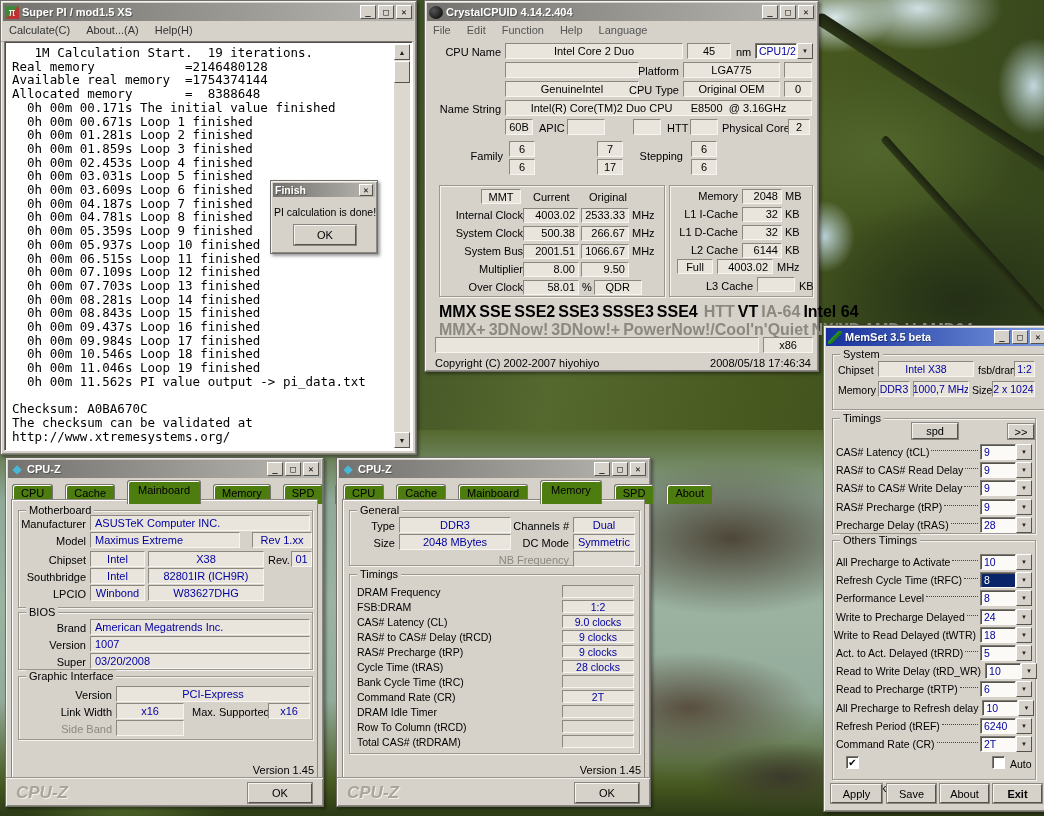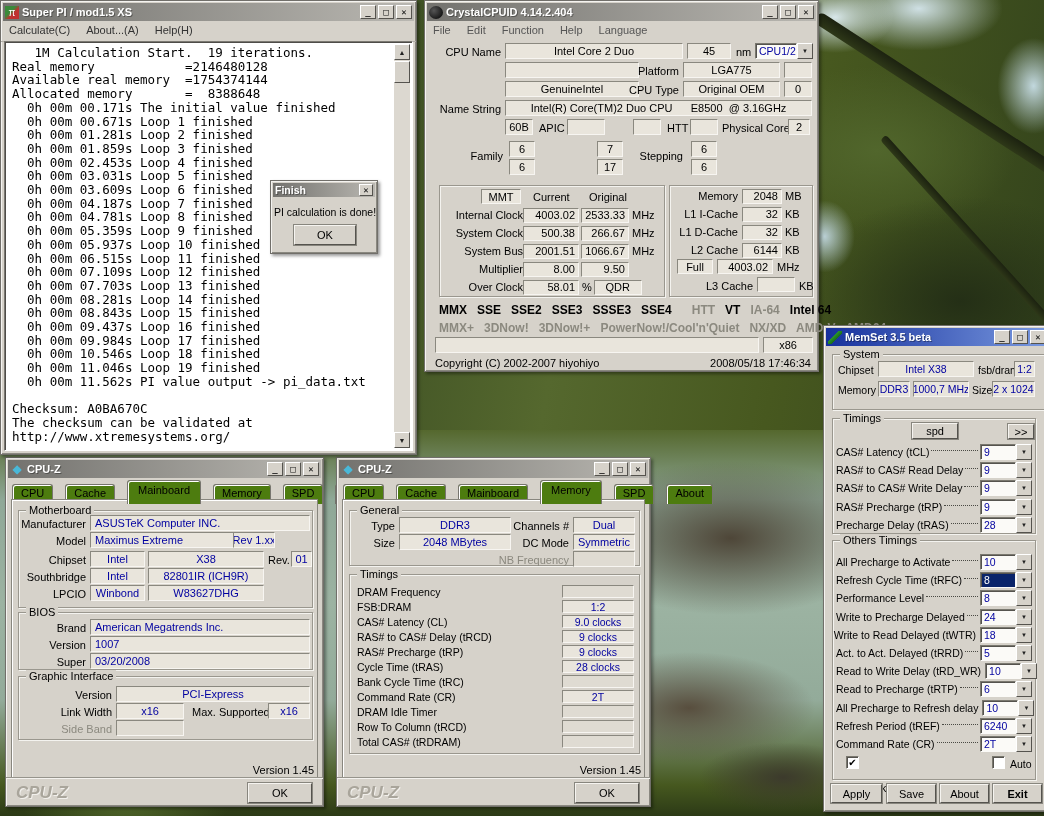--- a/index.html
+++ b/index.html
@@ -76,21 +76,21 @@
   .ccrow{display:flex;align-items:center;height:18px}
   .cclbl{width:78px;text-align:right;font-size:11px;white-space:nowrap}
   .cfld{width:56px;height:15px;justify-content:flex-end;padding-right:3px}
   .cfld.o{width:48px;margin-left:2px}
   .cfld.c{justify-content:center;padding-right:0}
   .ccunit{font-size:11px;margin-left:3px;white-space:nowrap}
   .cmrow{display:flex;align-items:center;height:18px}
   .cmlbl{flex:1;text-align:right;margin-right:4px;font-size:11px;white-space:nowrap}
   .cmv{width:40px;height:15px;justify-content:flex-end;padding-right:3px}
   .cmu{width:24px;margin-left:3px;font-size:11px}
-  .ftrow{position:absolute;display:flex;gap:10px;font-weight:bold;font-size:12px;white-space:nowrap}
+  .ftrow{position:absolute;display:flex;gap:3px;font-weight:bold;font-size:16px;white-space:nowrap}
   .ftsp{flex:1}
 
   
   .tabs{position:absolute;left:6px;top:22px;display:flex;align-items:flex-end}
   .tab{height:17px;padding:2px 8px 0;background:#4d7c0f;border:1px solid #77756e;border-bottom:none;
        border-radius:3px 3px 0 0;font-size:11px;margin-right:12px;box-shadow:inset 1px 1px 0 #fff;
        white-space:nowrap}
   .tab.active{height:20px;padding:3px 10px 0;position:relative;z-index:3}
   .tabpanel{position:absolute;left:5px;top:41px;right:5px;height:278px;border:1px solid #88867e;
        box-shadow:inset 1px 1px 0 #fff;background:#d6d2ca}
@@ -366,21 +366,21 @@
     </div>
   <div class="tabpanel"></div>
 
   <div class="grp" style="left:12px;top:52px;width:295px;height:98px">
     <span class="glabel">Motherboard</span>
   </div>
   <div class="lbl right" style="left:10px;top:60px;width:70px">Manufacturer</div>
   <div class="fld left navy" style="left:84px;top:57px;width:220px">ASUSTeK Computer INC.</div>
   <div class="lbl right" style="left:10px;top:77px;width:70px">Model</div>
   <div class="fld left navy" style="left:84px;top:74px;width:150px">Maximus Extreme</div>
-  <div class="fld navy" style="left:227px;top:74px;width:42px">Rev 1.xx</div>
+  <div class="fld navy" style="left:246px;top:74px;width:60px">Rev 1.xx</div>
   <div class="lbl right" style="left:10px;top:96px;width:70px">Chipset</div>
   <div class="fld navy" style="left:84px;top:93px;width:55px">Intel</div>
   <div class="fld navy" style="left:142px;top:93px;width:116px">X38</div>
   <div class="lbl" style="left:262px;top:96px">Rev.</div>
   <div class="fld navy" style="left:285px;top:93px;width:21px">01</div>
   <div class="lbl right" style="left:10px;top:113px;width:70px">Southbridge</div>
   <div class="fld navy" style="left:84px;top:110px;width:55px">Intel</div>
   <div class="fld navy" style="left:142px;top:110px;width:116px">82801IR (ICH9R)</div>
   <div class="lbl right" style="left:10px;top:130px;width:70px">LPCIO</div>
   <div class="fld navy" style="left:84px;top:127px;width:55px">Winbond</div>

